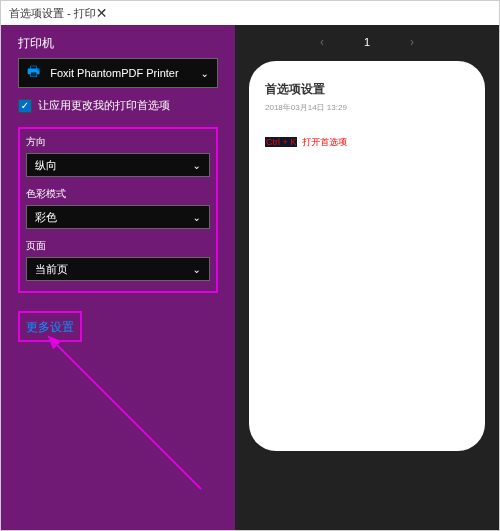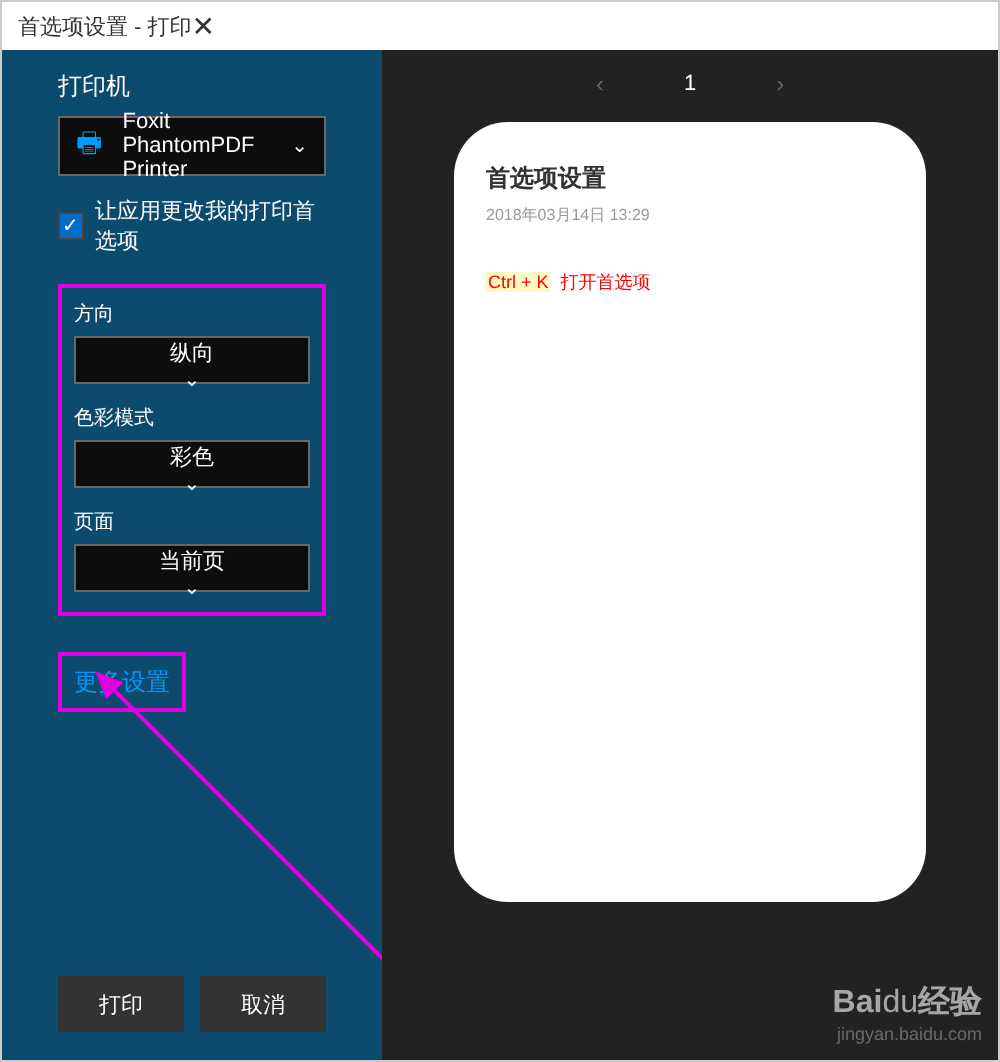--- a/index.html
+++ b/index.html
@@ -35,23 +35,23 @@
       font-size: 14px;
       color: #333;
       cursor: pointer;
     }
     .content {
       display: flex;
       height: calc(100% - 24px);
       background: #000;
     }
     .sidebar {
-      width: 190px;
-      background: #0c4a6e;
-      padding: 10px 28px;
+      width: 234px;
+      background: #701a75;
+      padding: 10px 17px;
       display: flex;
       flex-direction: column;
       position: relative;
     }
     .section-label {
       color: #fff;
       font-size: 12px;
       margin-bottom: 6px;
     }
     .printer-select {
@@ -116,21 +116,20 @@
       margin-bottom: 4px;
     }
     .dropdown {
       display: flex;
       align-items: center;
       justify-content: space-between;
       border: 1px solid #666;
       height: 24px;
       padding: 0 8px;
       background: #0d0d0d;
-      flex-direction: column;
     }
     .dropdown-value {
       color: #fff;
       font-size: 11px;
     }
     .dropdown-chevron {
       color: #fff;
       font-size: 10px;
     }
     .more-link-wrap {
@@ -206,21 +205,21 @@
     .preview-date {
       color: #999;
       font-size: 8px;
       margin-bottom: 18px;
     }
     .preview-highlight {
       display: inline-block;
       font-size: 9px;
     }
     .preview-highlight-key {
-      background: #fef9c3;
+      background: #0f172a;
       color: #ff0000;
       padding: 0 1px;
     }
     .preview-highlight-text {
       color: #ff0000;
       margin-left: 5px;
     }
     .watermark {
       position: absolute;
       bottom: 8px;
@@ -300,42 +299,32 @@
 
       <svg class="arrow-svg" width="180" height="180">
         <defs>
           <marker id="arrowhead" markerWidth="8" markerHeight="8" refX="6" refY="3" orient="auto">
             <polygon points="0 0, 7 3, 0 6" fill="#e000e0"></polygon>
           </marker>
         </defs>
         <line x1="160" y1="160" x2="8" y2="8" stroke="#e000e0" stroke-width="2" marker-end="url(#arrowhead)"></line>
       </svg>
 
-      <div class="button-row">
-        <button class="btn">打印</button>
-        <button class="btn">取消</button>
-      </div>
     </div>
 
     <div class="preview-area">
       <div class="page-nav">
         <span class="page-nav-arrow">‹</span>
         <span class="page-current">1</span>
         <span class="page-nav-arrow">›</span>
       </div>
 
       <div class="preview-page">
         <div class="preview-title">首选项设置</div>
         <div class="preview-date">2018年03月14日 13:29</div>
         <div class="preview-highlight">
           <span class="preview-highlight-key">Ctrl + K</span><span class="preview-highlight-text">打开首选项</span>
         </div>
       </div>
 
-      <div class="watermark">
-        <div class="watermark-logo">
-          <span>Bai</span><span class="light">du</span><span>经验</span>
-        </div>
-        <div class="watermark-url">jingyan.baidu.com</div>
-      </div>
     </div>
   </div>
 </div>
 
 </body></html>

